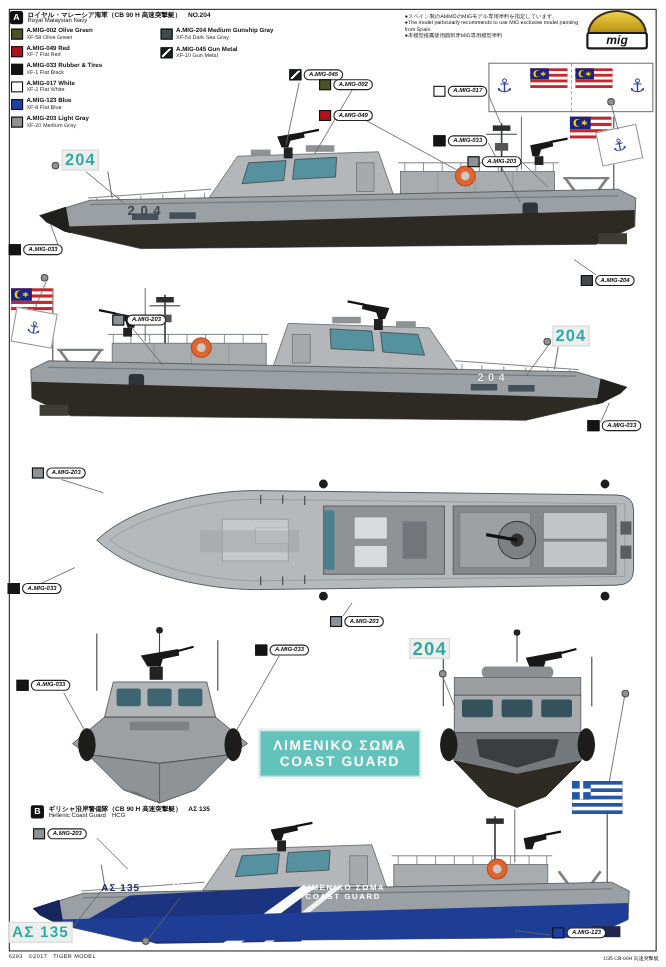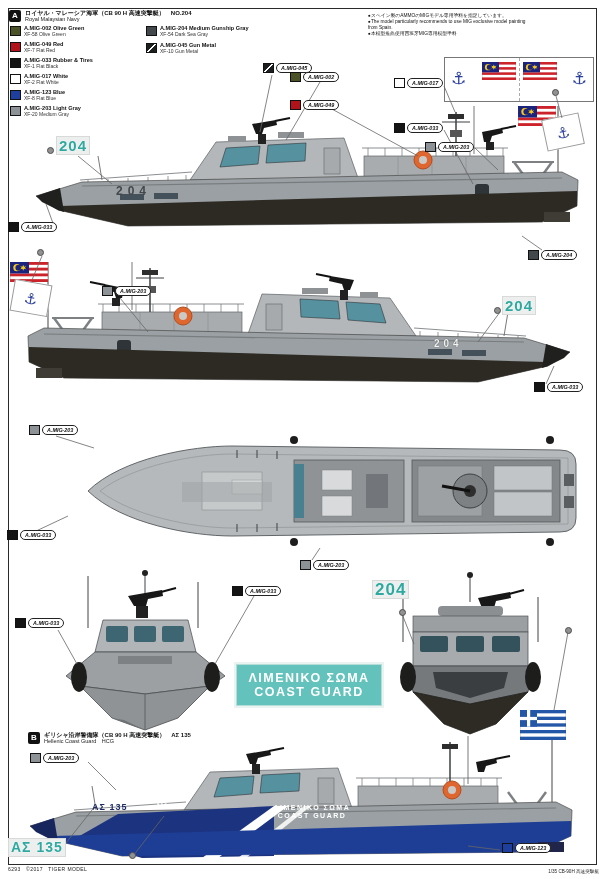--- a/index.html
+++ b/index.html
@@ -130,20 +130,24 @@
     <div>
         <div class="l1">A.MIG-045 Gun Metal</div>
         <div class="l2">XF-10  Gun Metal</div>
       </div>
   </div>
 
   <div class="notes">
     <div>●スペイン製のAMMOのMIGモデル専用塗料を指定しています。</div>
     <div>●The model particularly recommends to use MIG exclusive model painting from Spain.</div>
     <div>●本模型推薦使用西班牙MIG専用模型塗料</div>
+  </div>
+  <div class="logo">
+    <div class="logo-lid"></div>
+    <div class="logo-band">mig</div>
   </div>
 
   <div class="flagbox">
     <div class="flagcell">
       <span class="anch" style="position:absolute;left:6px;top:12px;">⚓</span>
       <svg style="position:absolute;right:3px;top:4px;" width="34" height="18" viewBox="0 0 36 19">
         <rect width="36" height="19" fill="#fff" stroke="#999" stroke-width="0.5"></rect>
         <g fill="#cc2229">
             <rect y="0" width="36" height="2.7"></rect>
             <rect y="5.4" width="36" height="2.7"></rect>

